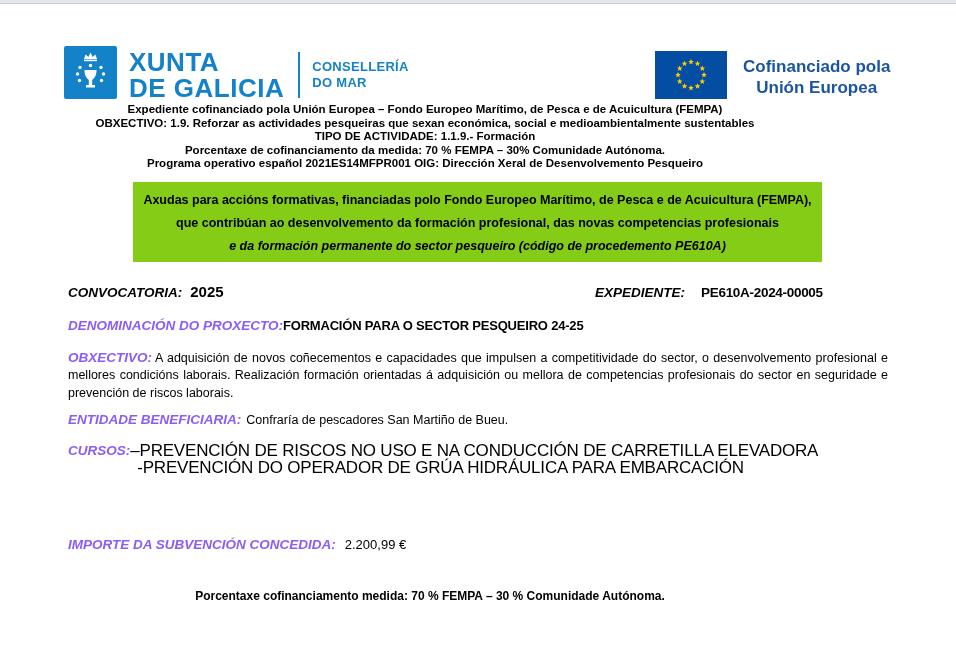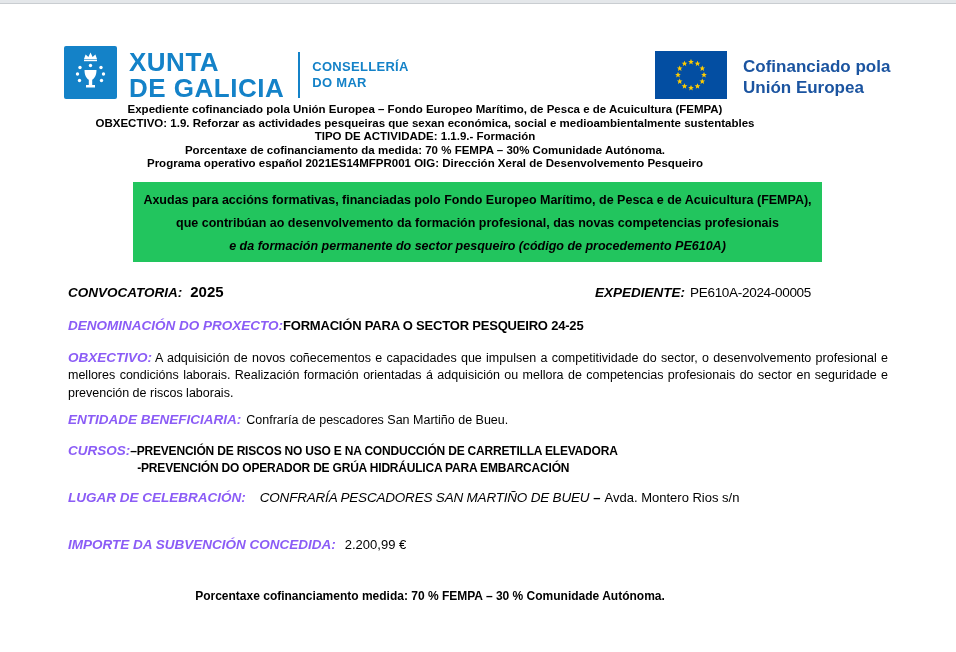--- a/index.html
+++ b/index.html
@@ -16,52 +16,52 @@
   .top-strip {
     position: absolute; top: 0; left: 0; width: 100%; height: 4px;
     background: #e4e7ea; border-bottom: 1px solid #c9cdd1;
   }
   
   .xunta-logo { position: absolute; left: 64px; top: 46px; display: flex; align-items: center; }
   .xunta-wordmark { margin-left: 12px; color: #1482C8; font-weight: bold; font-size: 26px; line-height: 26px; letter-spacing: 0.5px; }
   .xunta-divider { width: 2px; height: 46px; background: #1482C8; margin: 0 12px 0 14px; }
   .xunta-dept { color: #1482C8; font-weight: bold; font-size: 13px; line-height: 16px; letter-spacing: 0.3px; }
   .eu-logo { position: absolute; left: 655px; top: 51px; display: flex; align-items: center; }
-  .eu-text { margin-left: 16px; color: #1B54A0; font-weight: bold; font-size: 17px; line-height: 21px; }
+  .eu-text { margin-left: 16px; color: #1B54A0; font-weight: bold; font-size: 17px; line-height: 21px; text-align: center; }
   
   .intro {
     position: absolute; top: 103px; left: 0; width: 850px;
     text-align: center; font-size: 11.5px; font-weight: bold; line-height: 13.6px; color: #000;
   }
   
   .title-box {
     position: absolute; left: 133px; top: 182px; width: 689px;
-    background: #22c55e; text-align: center;
+    background: #84cc16; text-align: center;
     font-weight: bold; font-size: 12.5px; line-height: 23px;
     padding: 7px 10px 4px 10px;
   }
   .title-box .italic-line { font-style: italic; }
   
   .lbl-blue { color: #8b5cf6; font-weight: bold; font-style: italic; font-size: 13.5px; }
   .lbl-black { color: #000; font-weight: bold; font-style: italic; font-size: 13.5px; }
   .row-convocatoria { position: absolute; left: 68px; top: 283px; }
   .row-expediente { position: absolute; left: 595px; top: 283px; }
   .val-year { font-weight: bold; font-size: 15px; margin-left: 8px; }
-  .val-expediente { font-weight: normal; font-size: 13.5px; letter-spacing: -0.3px; margin-left: 5px; }
+  .val-expediente { font-weight: bold; font-size: 13.5px; letter-spacing: -0.3px; margin-left: 16px; }
   .row-denominacion { position: absolute; left: 68px; top: 316px; }
   .val-denominacion { font-weight: bold; font-size: 13px; letter-spacing: -0.2px; }
   .row-obxectivo {
     position: absolute; left: 68px; top: 349px; width: 820px;
     text-align: justify; font-size: 12.5px; line-height: 17.3px;
   }
   .row-obxectivo .lbl-blue { margin-right: 3px; }
   .row-entidade { position: absolute; left: 68px; top: 412px; font-size: 12.5px; }
   .val-entidade { margin-left: 5px; }
   .row-cursos { position: absolute; left: 68px; top: 443px; display: flex; align-items: flex-start; }
-  .cursos-items { font-weight: bold; font-size: 12px; line-height: 16.5px; letter-spacing: -0.2px; }
+  .cursos-items { font-weight: normal; font-size: 17px; line-height: 16.5px; letter-spacing: -0.2px; }
   .cursos-item2 { padding-left: 7px; }
   .row-lugar { position: absolute; left: 68px; top: 490px; font-size: 13px; }
   .val-lugar-italic { font-style: italic; font-size: 13.5px; margin-left: 14px; letter-spacing: -0.2px; }
   .val-lugar-dash { font-weight: bold; margin: 0 4px 0 4px; }
   .row-importe { position: absolute; left: 68px; top: 535px; }
   .val-importe { font-size: 13px; margin-left: 9px; }
   .footer-line {
     position: absolute; top: 589px; left: 0; width: 860px;
     text-align: center; font-weight: bold; font-size: 12px;
   }
@@ -163,22 +163,19 @@
   </div>
 
   <div class="row-cursos">
     <span class="lbl-blue">CURSOS:</span>
     <div class="cursos-items">
       <div>–PREVENCIÓN DE RISCOS NO USO E NA CONDUCCIÓN DE CARRETILLA ELEVADORA</div>
       <div class="cursos-item2">-PREVENCIÓN DO OPERADOR DE GRÚA HIDRÁULICA PARA EMBARCACIÓN</div>
     </div>
   </div>
 
-  <div class="row-lugar">
-    <span class="lbl-blue">LUGAR DE CELEBRACIÓN:</span><span class="val-lugar-italic">CONFRARÍA PESCADORES SAN MARTIÑO DE BUEU</span><span class="val-lugar-dash">–</span><span>Avda. Montero Rios s/n</span>
-  </div>
 
   <div class="row-importe">
     <span class="lbl-blue">IMPORTE DA SUBVENCIÓN CONCEDIDA:</span><span class="val-importe">2.200,99 €</span>
   </div>
 
   <div class="footer-line">Porcentaxe cofinanciamento medida: 70 % FEMPA – 30 % Comunidade Autónoma.</div>
 </div>
 
 </body></html>

